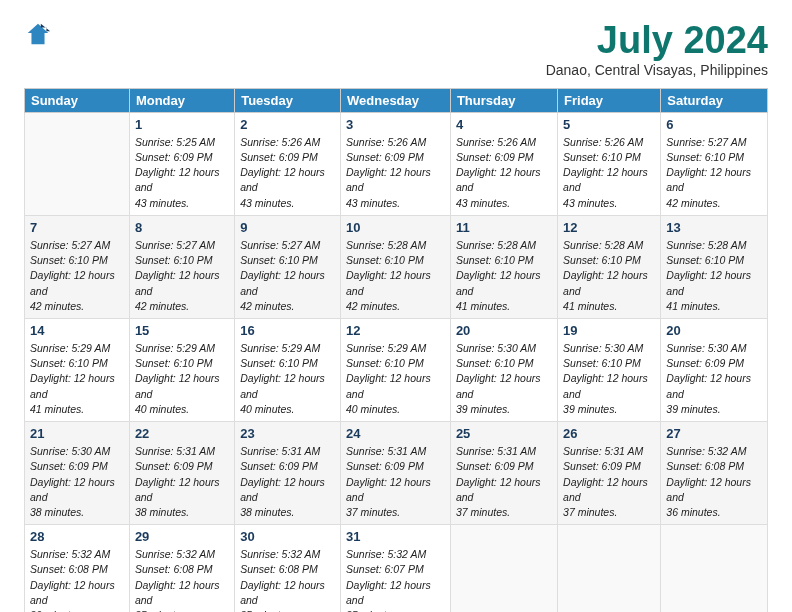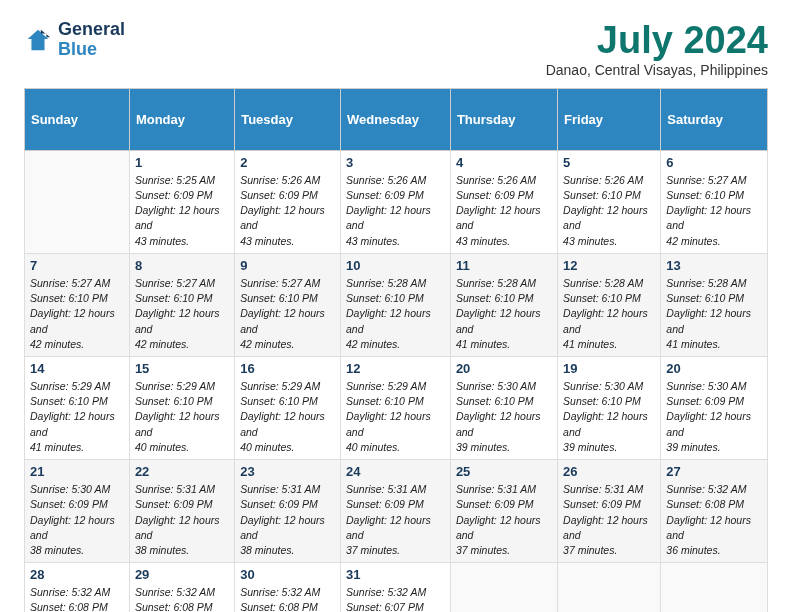--- a/index.html
+++ b/index.html
@@ -50,21 +50,21 @@
     table {
       width: 100%;
       border-collapse: collapse;
       font-size: 11px;
     }
     thead tr {
       background: #2e86c1;
       color: #fff;
     }
     thead th {
-      padding: 23px 6px;
+      padding: 4px 6px;
       text-align: left;
       font-size: 13px;
       font-weight: bold;
       border: 1px solid #ccc;
     }
     tbody tr {
       vertical-align: top;
     }
     tbody tr:nth-child(odd) {
       background: #fff;
@@ -99,24 +99,20 @@
 </head>
 <body>
 
 <div class="header">
   <div class="logo">
     <svg class="logo-icon" viewBox="0 0 30 30">
       <rect x="0" y="0" width="30" height="30" fill="none"></rect>
       <polygon points="15,4 26,14 22,14 22,26 8,26 8,14 4,14" fill="#2e86c1"></polygon>
       <polygon points="18,4 28,12 24,12 24,8 18,8" fill="#1a3a5c"></polygon>
     </svg>
-    <div class="logo-text">
-      <div>General</div>
-      <div><span>Blue</span></div>
-    </div>
   </div>
   <div class="title-block">
     <div class="main-title">July 2024</div>
     <div class="subtitle">Danao, Central Visayas, Philippines</div>
   </div>
 </div>
 
 <table>
   <thead>
     <tr>

